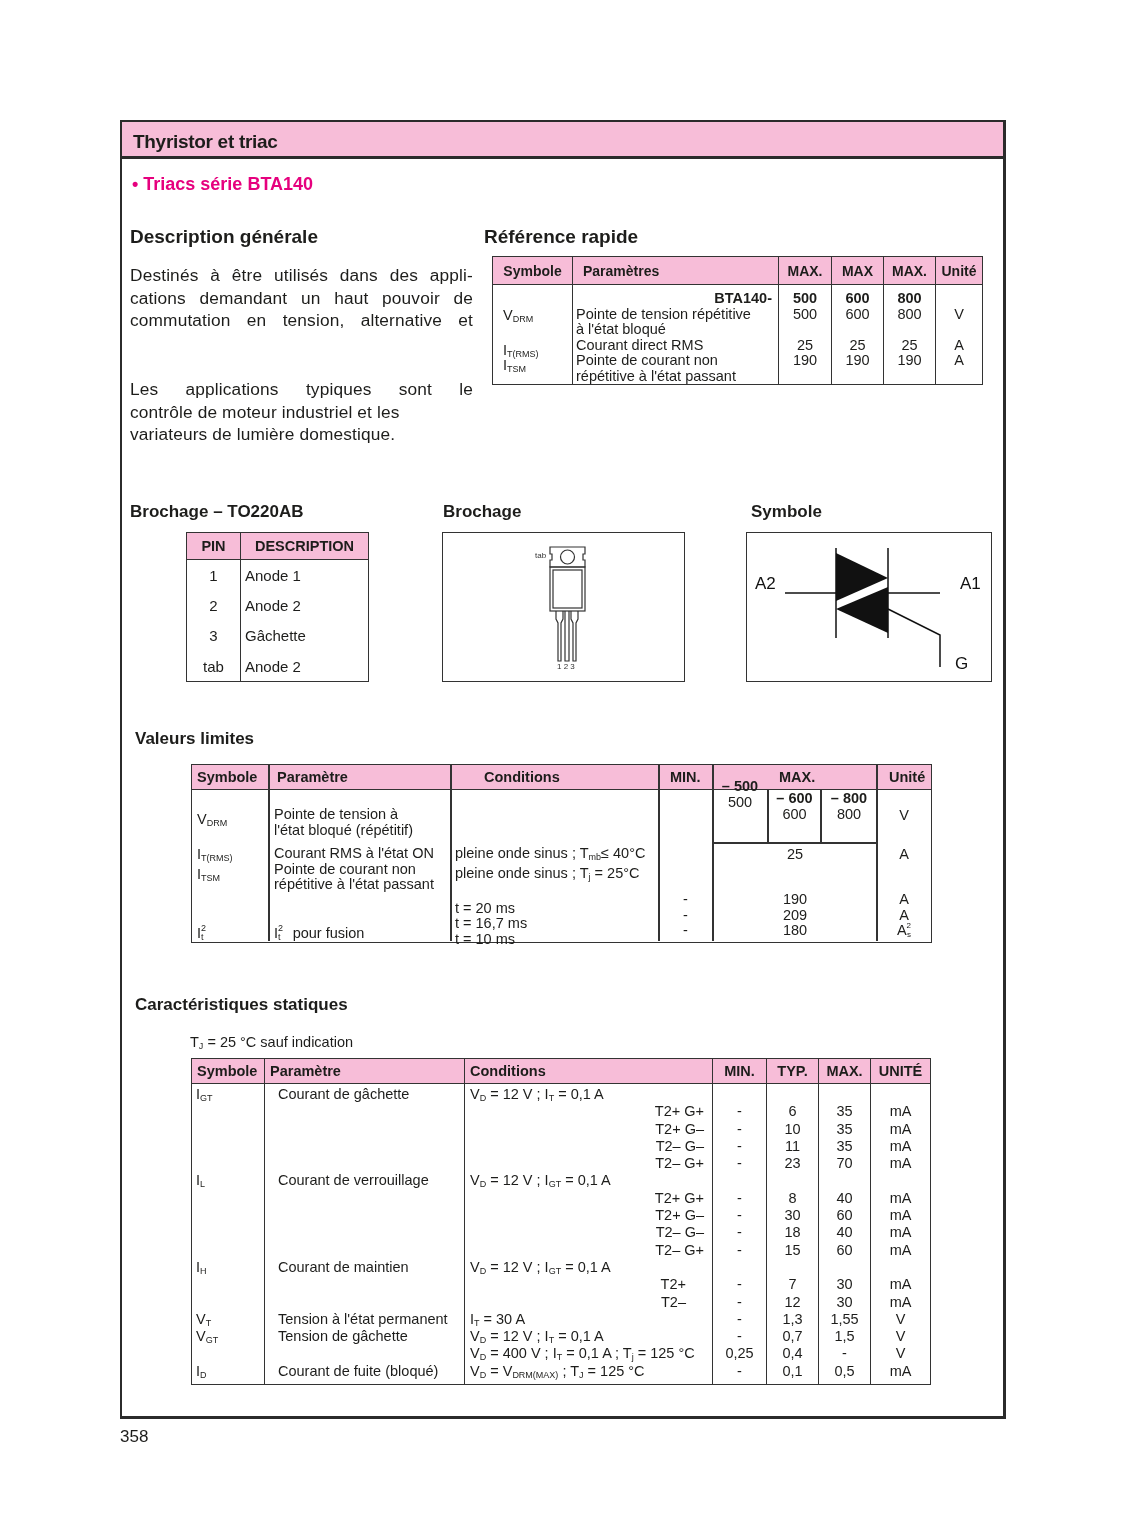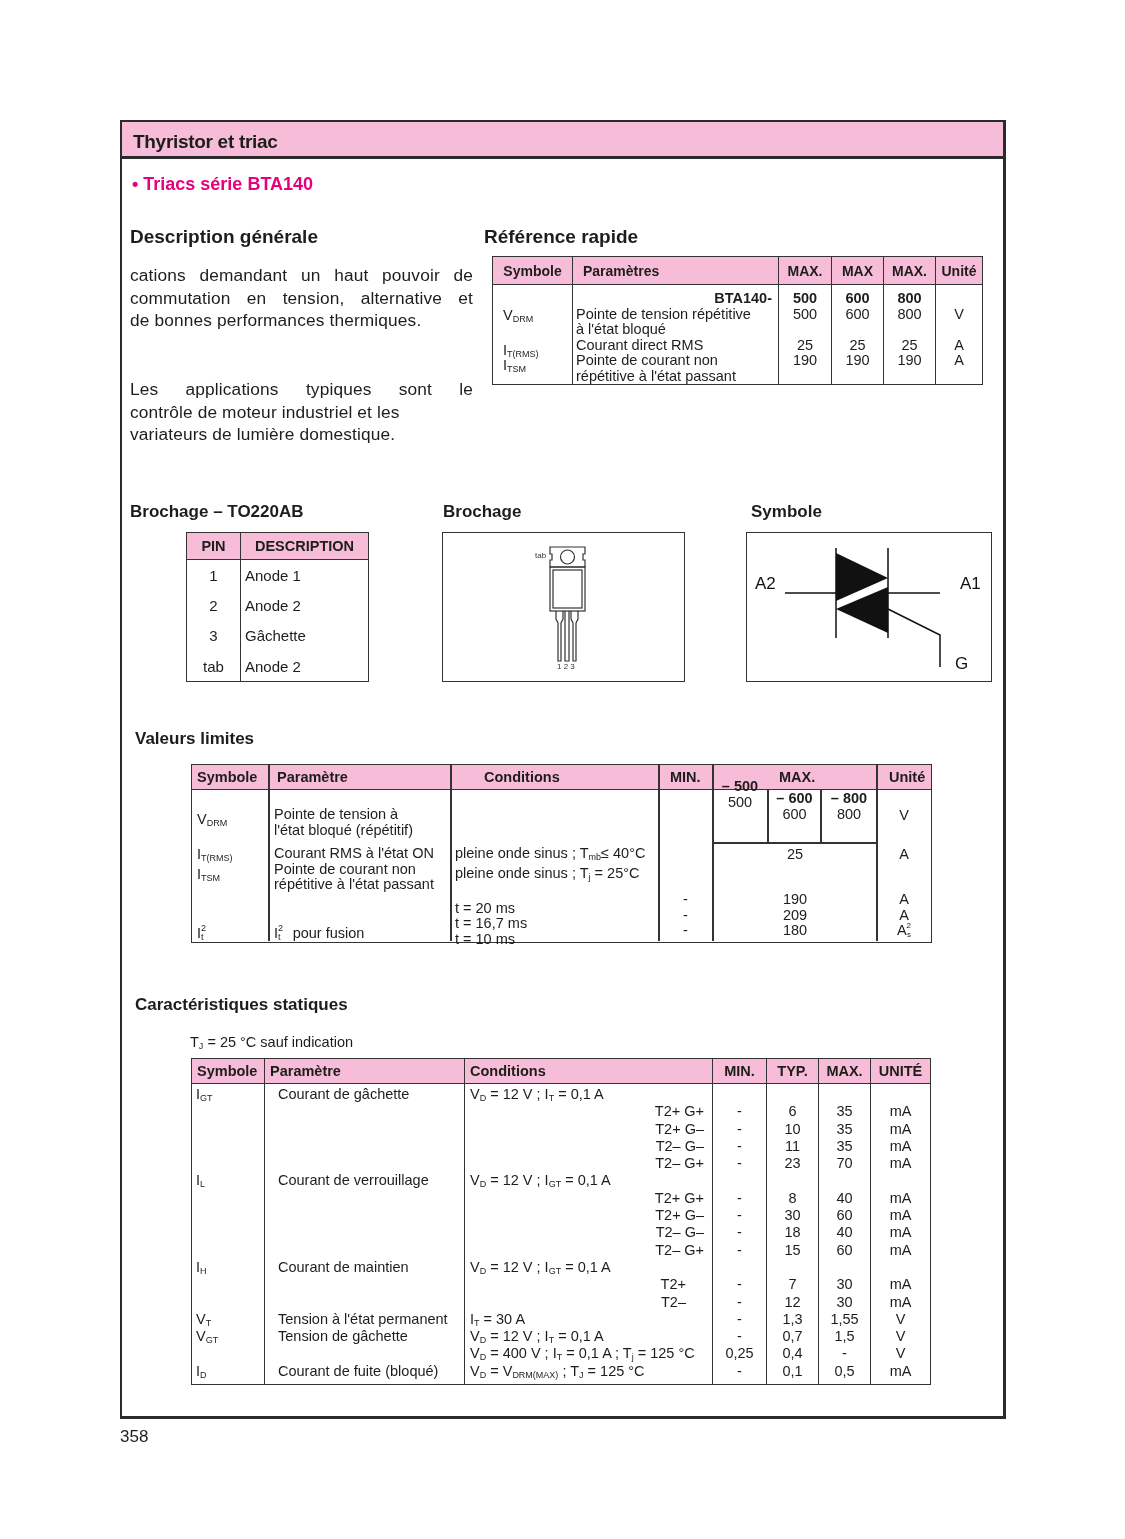--- a/index.html
+++ b/index.html
@@ -45,23 +45,23 @@
 <div class="frame">
   <div class="banner">
     <span>Thyristor et triac</span>
   </div>
 </div>
 
 <div class="abs series">• Triacs série BTA140</div>
 
 <div class="abs h2" style="left:130px;top:226px;">Description générale</div>
 <div class="abs para" style="left:130px;top:264px;">
+  <div style="text-align:justify;text-align-last:justify;">Destinés à être utilisés dans des appli-</div>
   <div style="text-align-last:justify;">cations demandant un haut pouvoir de</div>
   <div style="text-align-last:justify;">commutation en tension, alternative et</div>
-  <div>de bonnes performances thermiques.</div>
 </div>
 <div class="abs para" style="left:130px;top:378px;">
   <div style="text-align-last:justify;">Les applications typiques sont le</div>
   <div>contrôle de moteur industriel et les</div>
   <div>variateurs de lumière domestique.</div>
 </div>
 
 <div class="abs h2" style="left:484px;top:226px;">Référence rapide</div>
 <table class="qref">
   <tbody>

